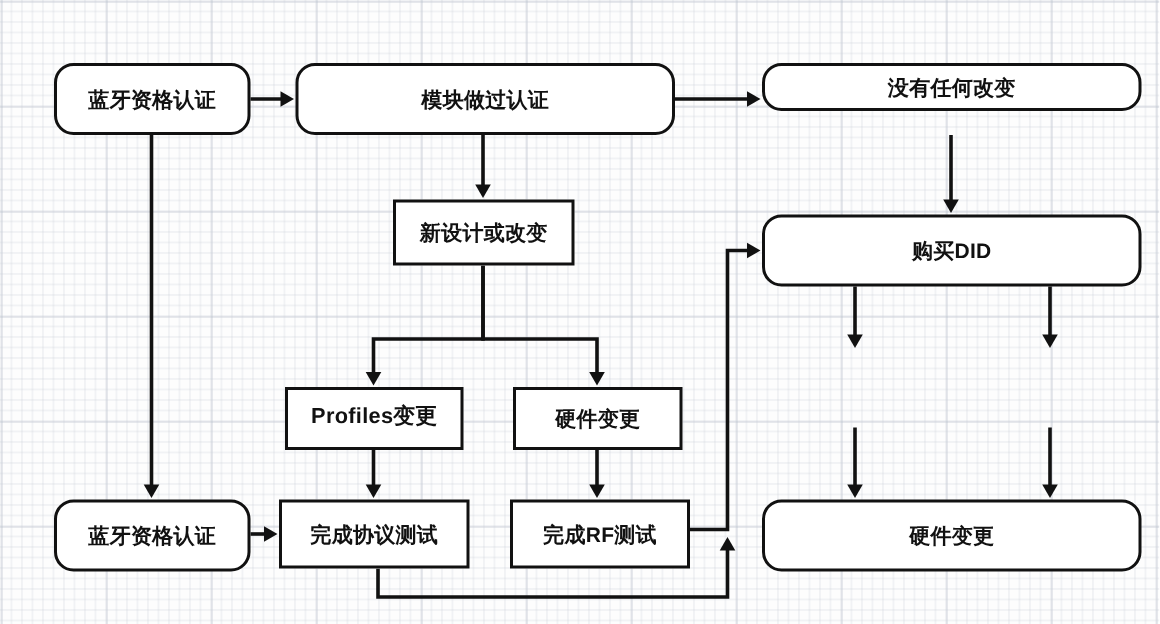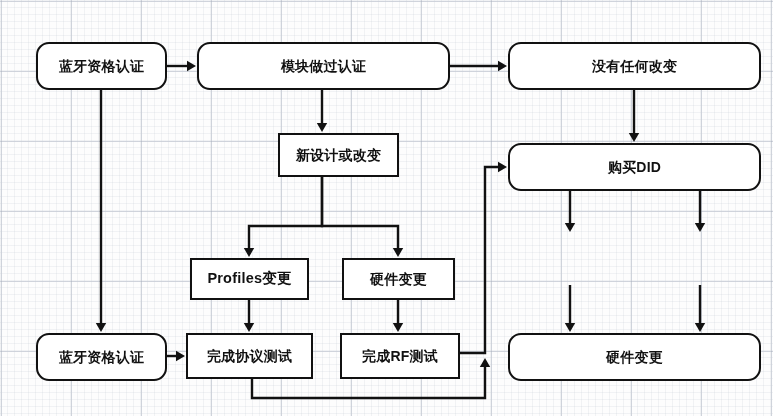--- a/index.html
+++ b/index.html
@@ -99,25 +99,25 @@
     </svg>
 
   <div class="node rounded fs15" style="left:36px; top:42px; width:131px; height:48px;">
     <span class="label">蓝牙资格认证</span>
   </div>
 
   <div class="node rounded fs15" style="left:197px; top:42px; width:253px; height:48px;">
     <span class="label">模块做过认证</span>
   </div>
 
-  <div class="node rounded fs15" style="left:508px; top:42px; width:253px; height:48px;">
+  <div class="node rounded fs15" style="left:508px; top:42px; width:253px; height:32px;">
     <span class="label">没有任何改变</span>
   </div>
 
-  <div class="node rect fs15" style="left:262px; top:133px; width:121px; height:44px;margin-left:16px;">
+  <div class="node rect fs15" style="left:262px; top:133px; width:121px; height:44px;">
     <span class="label">新设计或改变</span>
   </div>
 
   <div class="node rounded fs15" style="left:508px; top:143px; width:253px; height:48px;">
     <span class="label">购买DID</span>
   </div>
 
   <div class="node rect fs14" style="left:190px; top:258px; width:119px; height:42px;">
     <span class="label">Profiles变更</span>
   </div>

